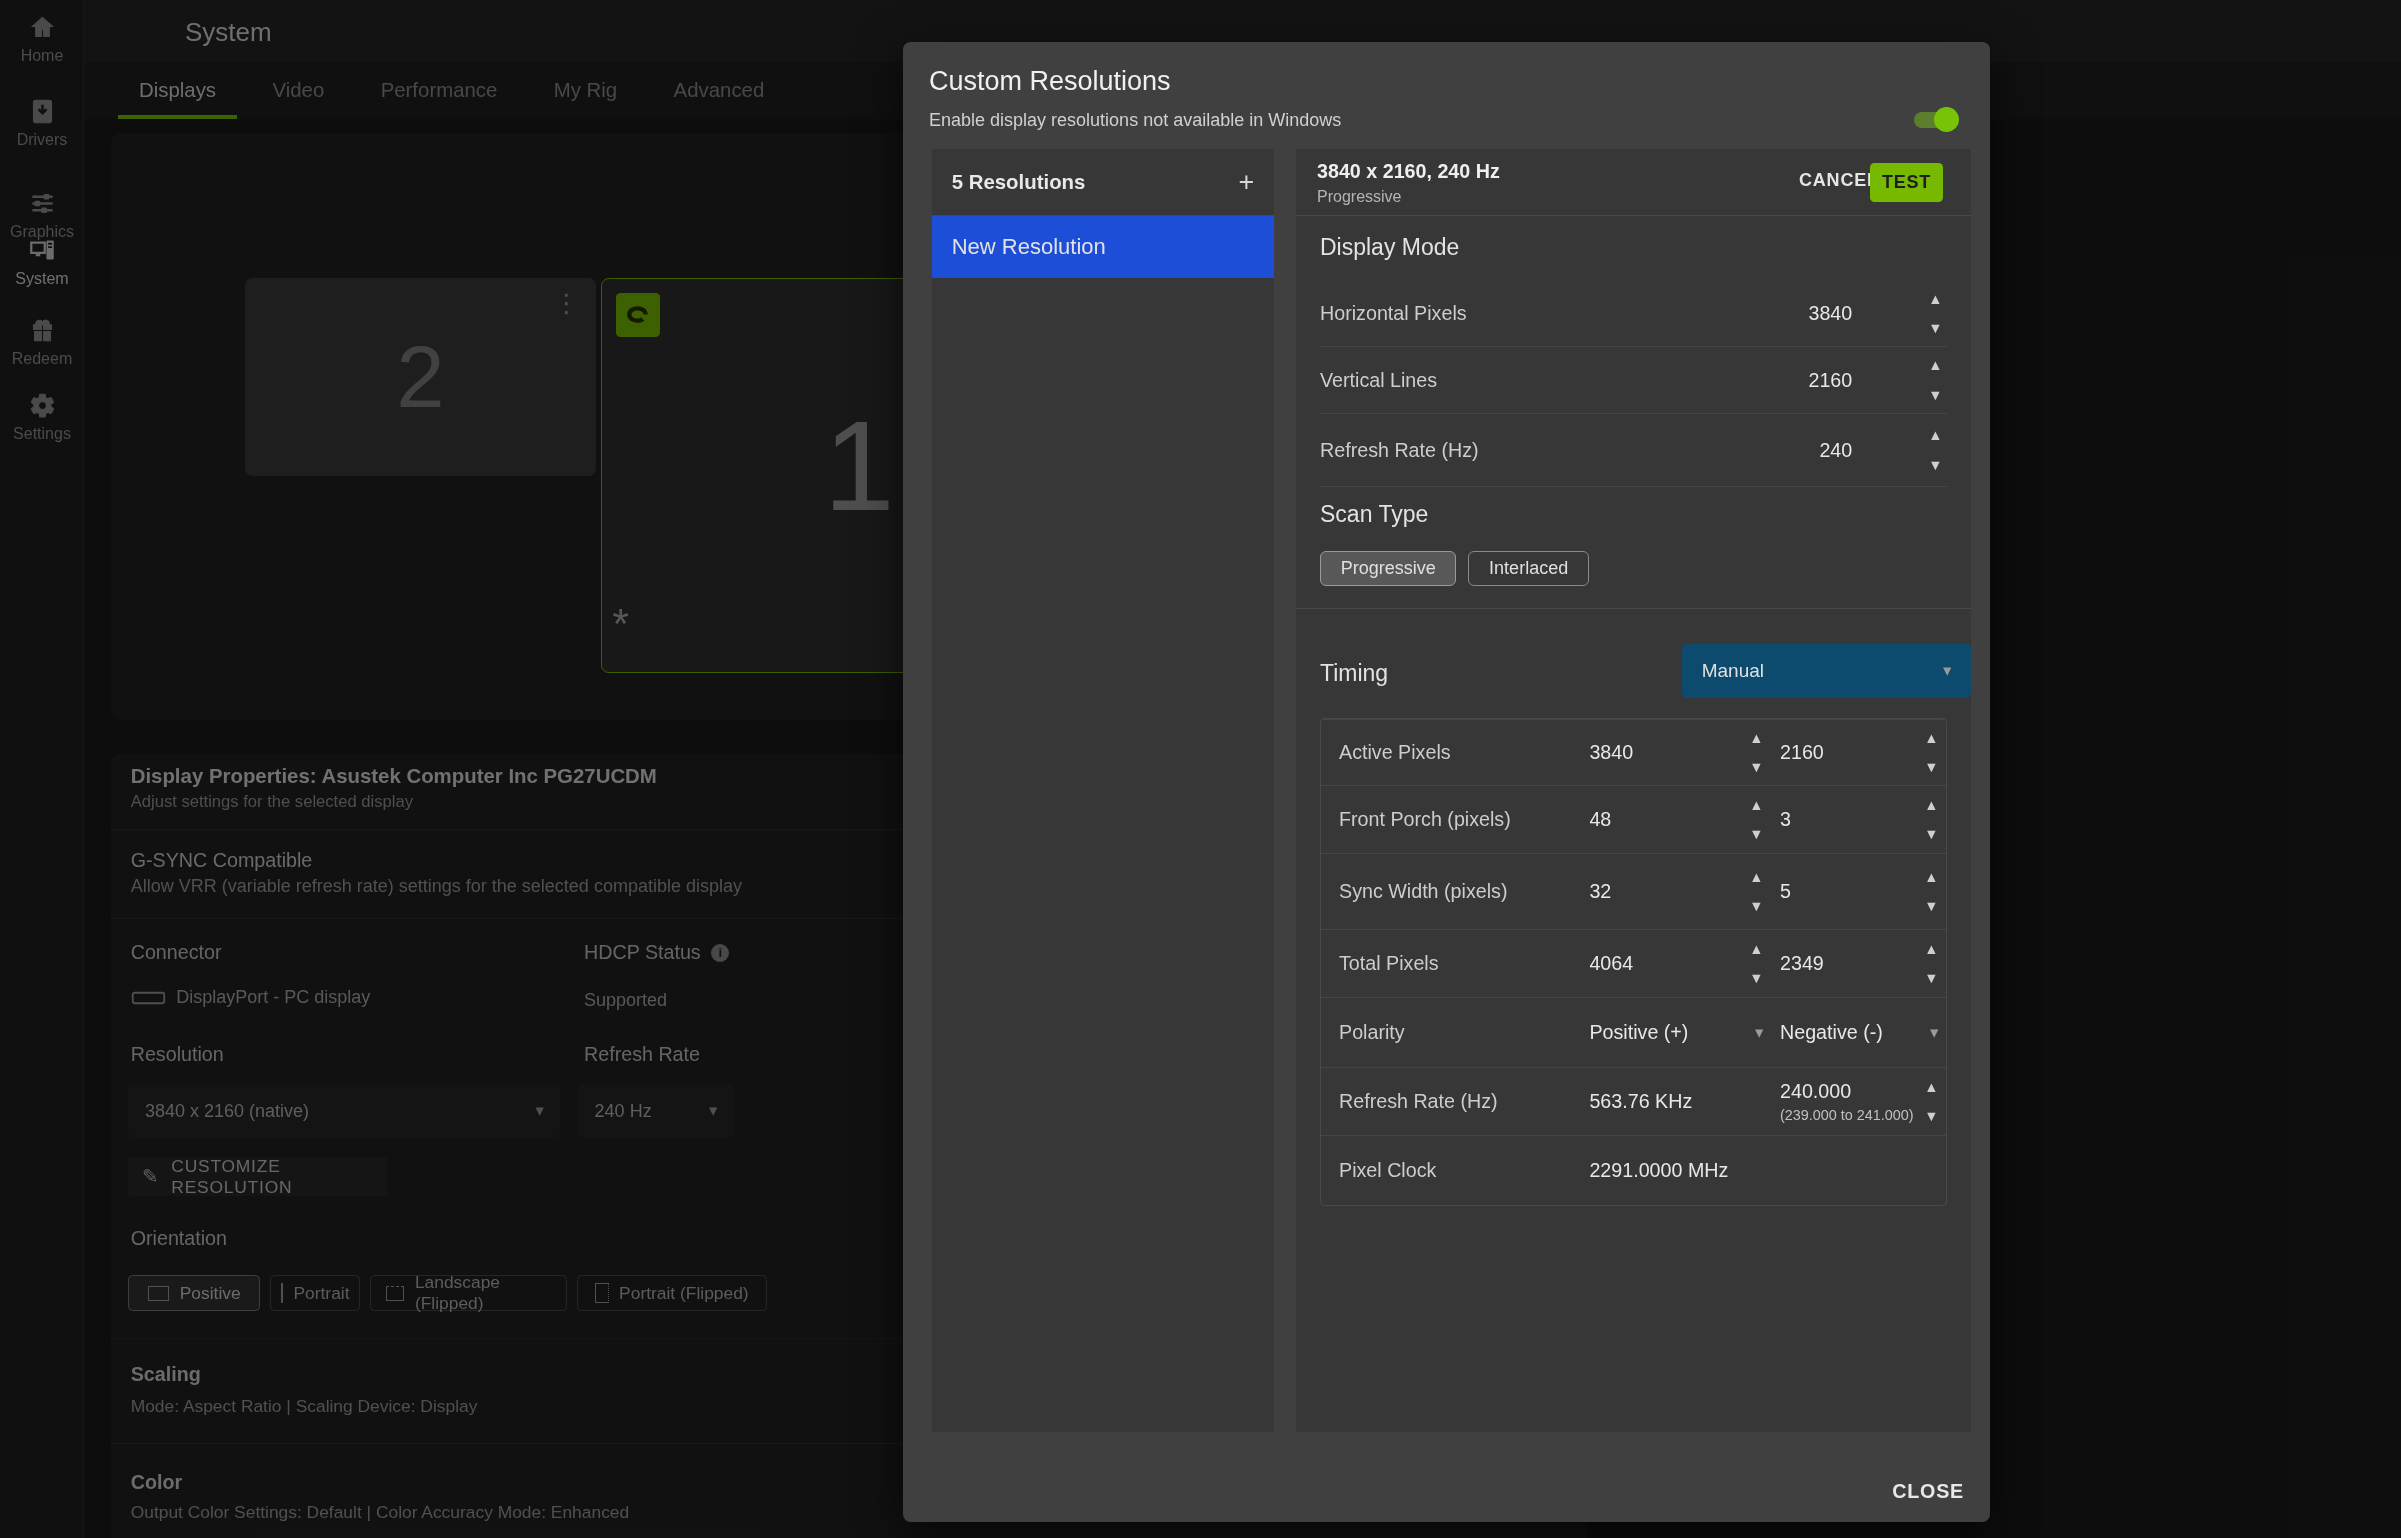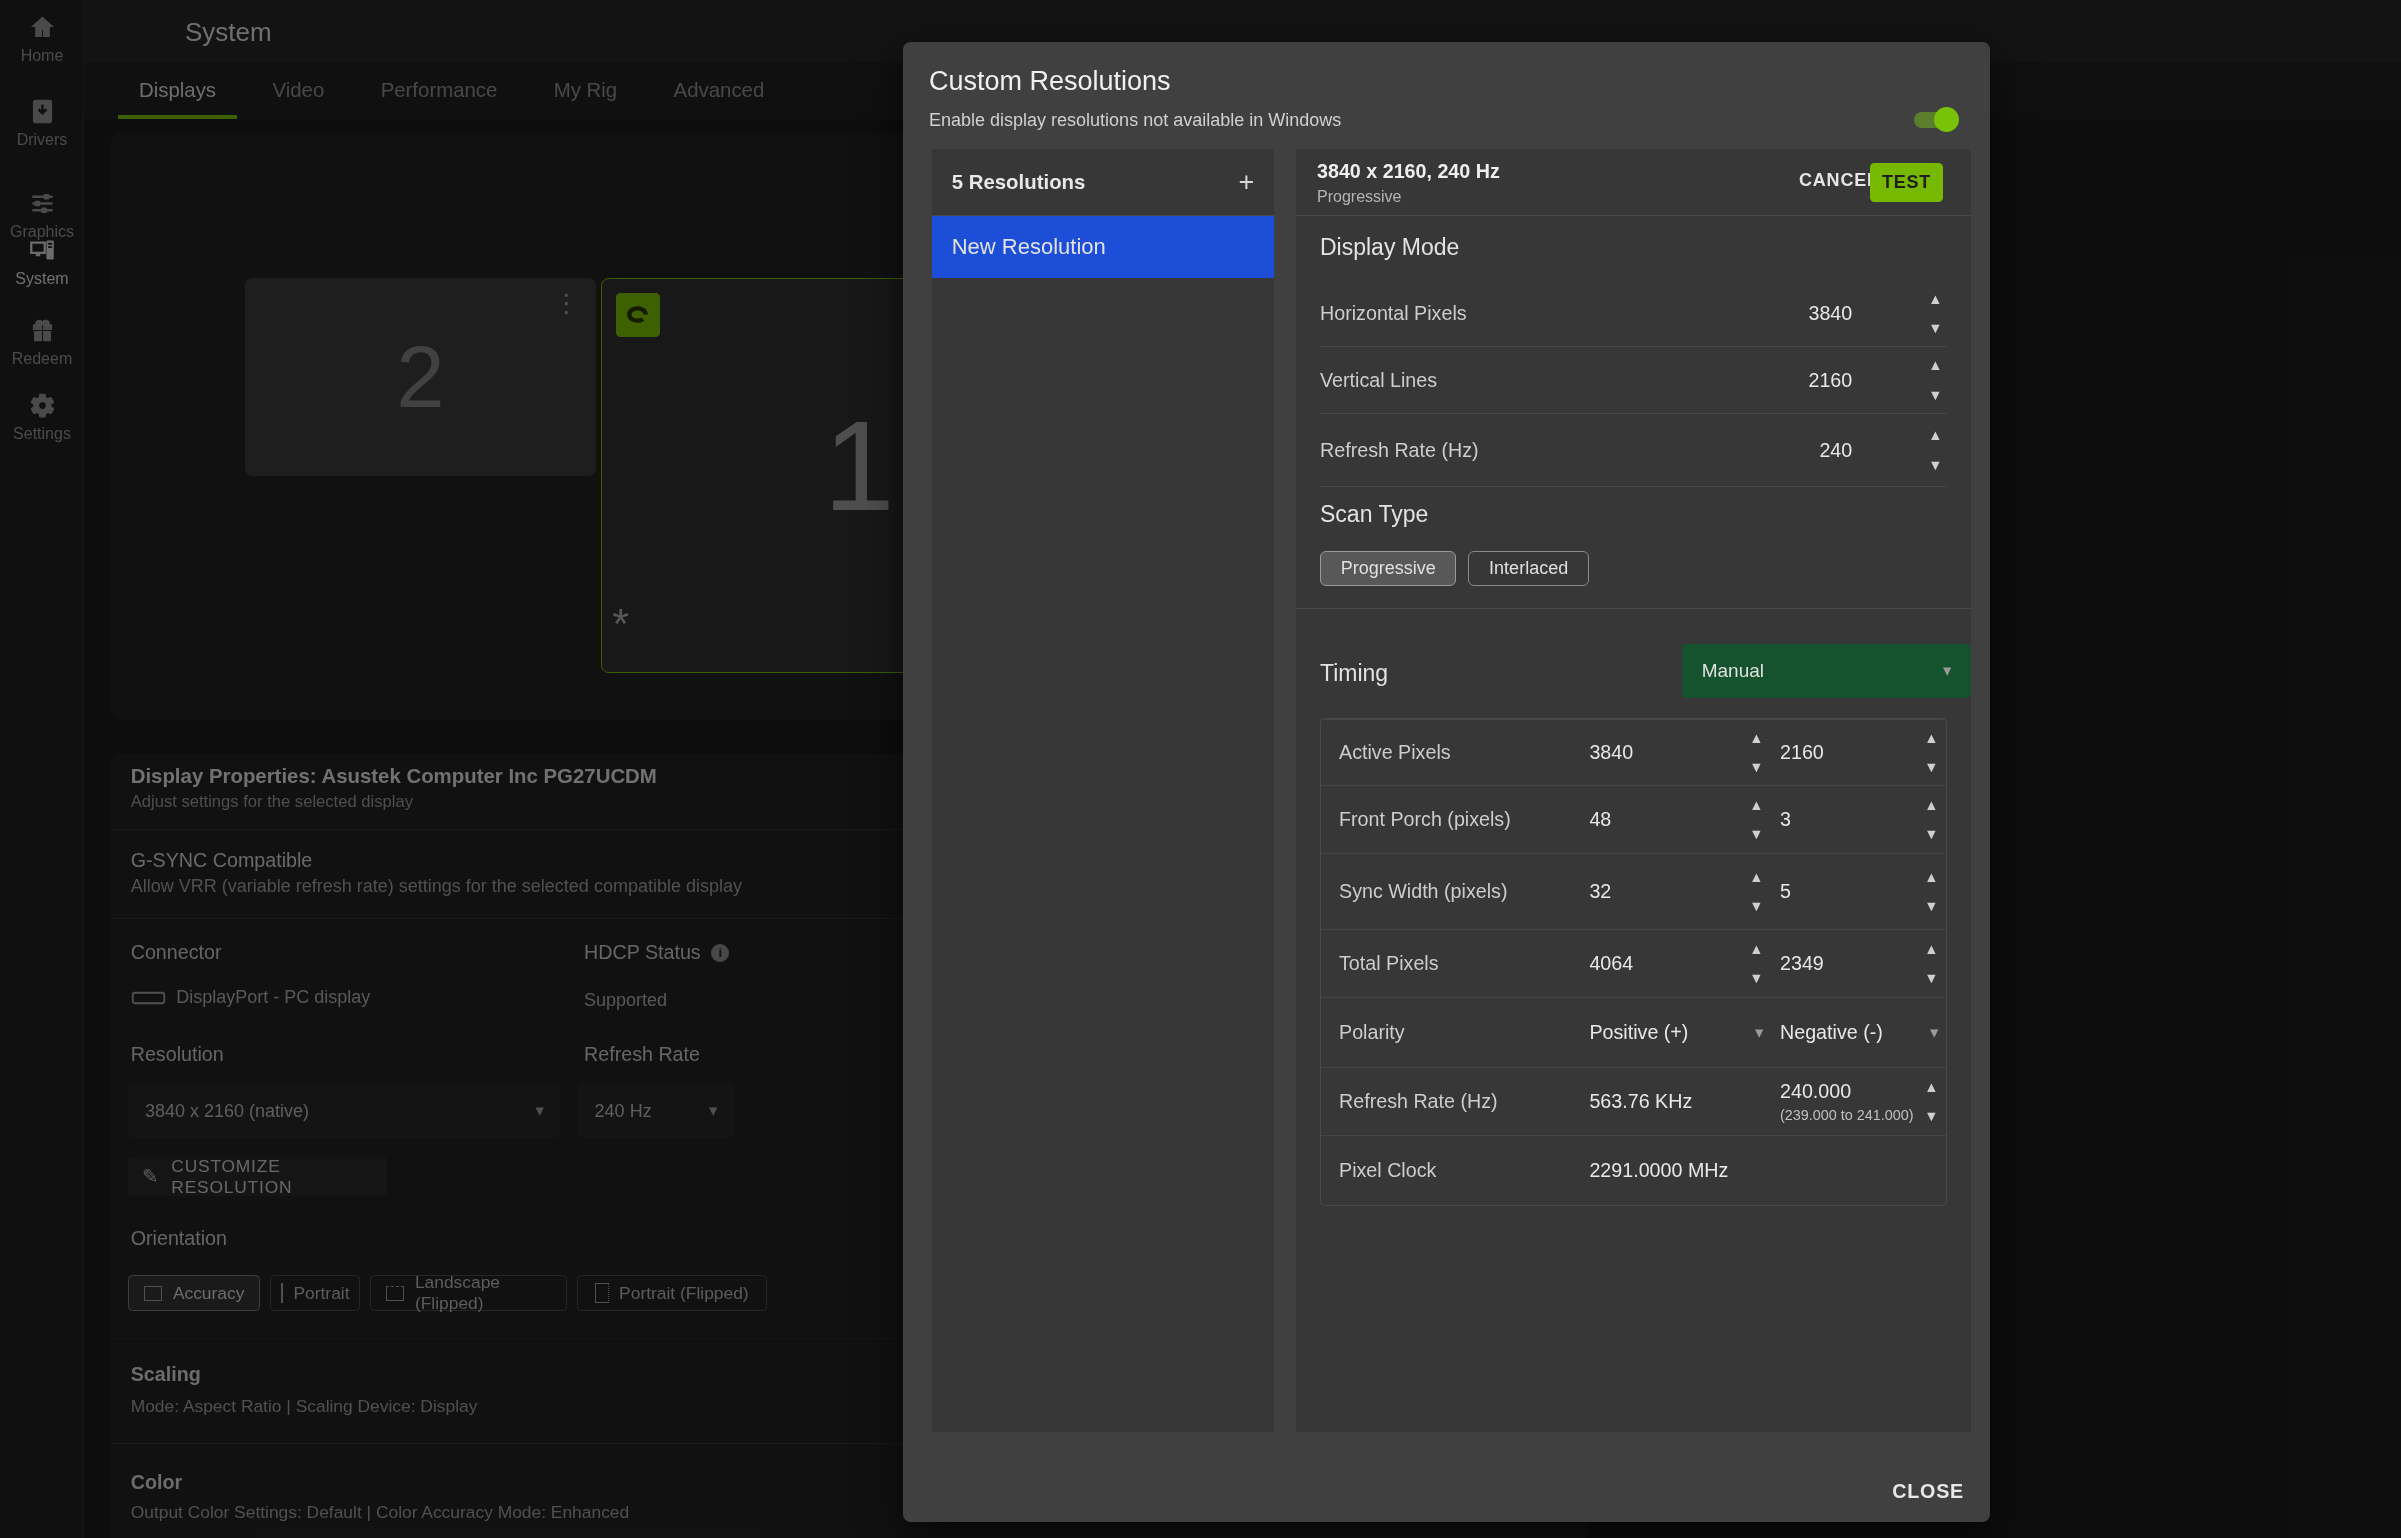--- a/index.html
+++ b/index.html
@@ -85,21 +85,21 @@
   .dmrow:last-child{border-bottom:0.8px solid #464646;}
   .dmrow .l{flex:1;font-size:19.7px;color:#cdcdcd;}
   .dmrow .v{width:181px;text-align:right;font-size:19.7px;color:#e8e8e8;}
   .stepper{display:flex;flex-direction:column;justify-content:space-between;align-items:center;height:44px;font-size:14.4px;color:#cfcfcf;line-height:1;}
   .dmrow .stepper{margin-left:76px;margin-right:4.5px;}
 
   .scanrow{position:absolute;left:24px;top:402px;display:flex;gap:12px;}
   .scan-btn{height:35px;padding:0 19.7px;display:flex;align-items:center;border:0.8px solid #8a8a8a;border-radius:6px;font-size:18px;color:#e0e0e0;}
   .scan-btn.selected{background:#585858;border-color:#9a9a9a;}
   .hr{position:absolute;left:0;width:675px;height:0.8px;background:#4a4a4a;}
-  .timing-dd{position:absolute;left:386px;top:495px;width:289px;height:54px;background:#14532d;border-radius:4.5px;display:flex;align-items:center;justify-content:space-between;padding:0 19.7px;font-size:19px;color:#e0e0e0;}
+  .timing-dd{position:absolute;left:386px;top:495px;width:289px;height:54px;background:#0c4a6e;border-radius:4.5px;display:flex;align-items:center;justify-content:space-between;padding:0 19.7px;font-size:19px;color:#e0e0e0;}
 
   .ttable{position:absolute;left:24px;top:569px;width:627px;border:0.8px solid #4a4a4a;border-radius:4.5px;}
   .thead{display:flex;align-items:center;height:54px;background:#4a4a4a;border-radius:3.8px 3.8px 0 0;padding-left:18px;font-size:21px;font-weight:600;color:#ececec;}
   .thead .c1{flex:1;}
   .thead .c2{width:174px;margin-right:16.6px;}
   .thead .c3{width:166px;}
   .trow{display:flex;align-items:center;border-top:0.8px solid #454545;padding-left:18px;}
   .trow .tlabel{flex:1;font-size:19.7px;color:#cdcdcd;}
   .tcell{width:174px;margin-right:16.6px;display:flex;align-items:center;justify-content:space-between;font-size:19.7px;color:#e8e8e8;}
   .tcell.vc{width:166px;margin-right:0;padding-right:7.6px;}
@@ -234,21 +234,21 @@
 
     <div class="cust-btn">
       <span class="pencil">✎</span>
       <span>CUSTOMIZE RESOLUTION</span>
     </div>
 
     <div class="p-label" style="left:19.7px;top:473px;">Orientation</div>
     <div class="ori-row">
       <div class="ori-btn selected" style="width:132px;">
         <span class="ic-land"></span>
-        <span>Accuracy</span>
+        <span>Positive</span>
       </div>
       <div class="ori-btn" style="width:90px;">
         <span class="ic-port"></span>
         <span>Portrait</span>
       </div>
       <div class="ori-btn" style="width:197px;">
         <span class="ic-landf"></span>
         <span>Landscape (Flipped)</span>
       </div>
       <div class="ori-btn" style="width:190px;">

